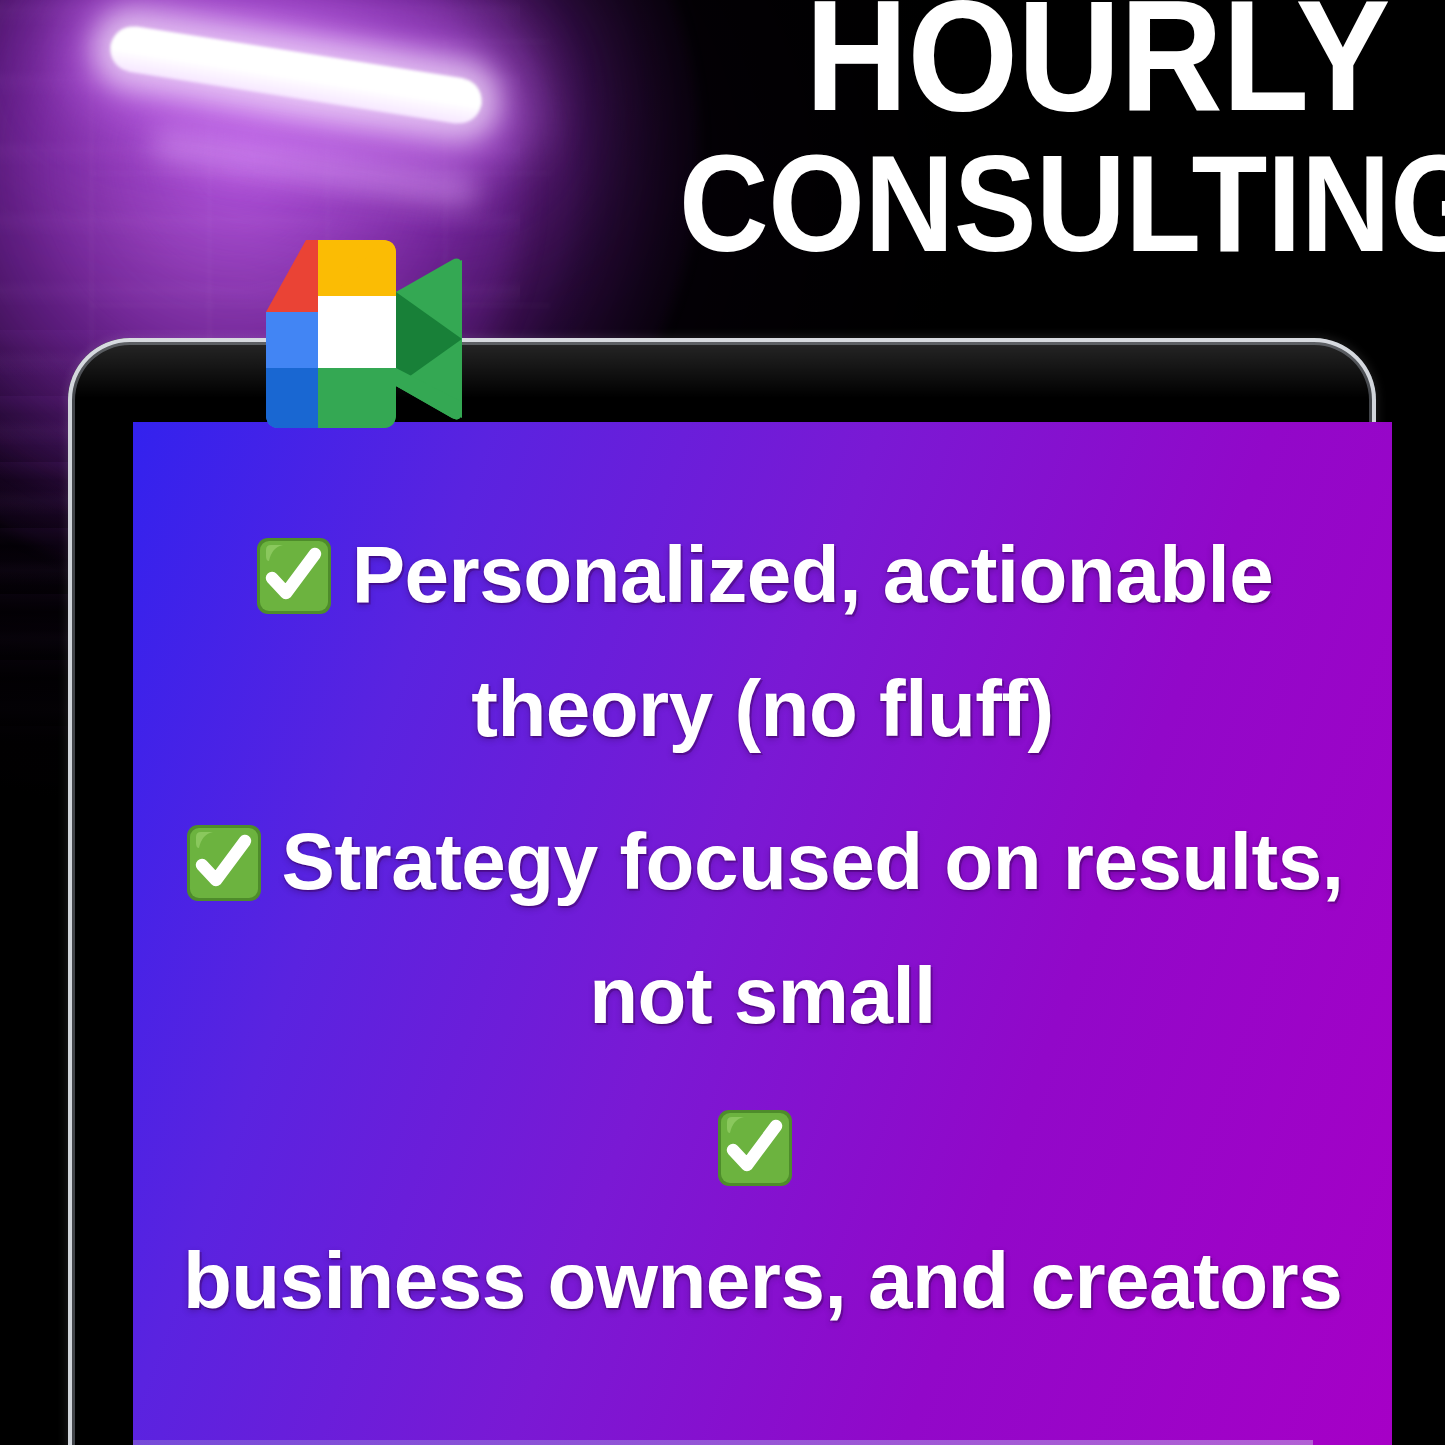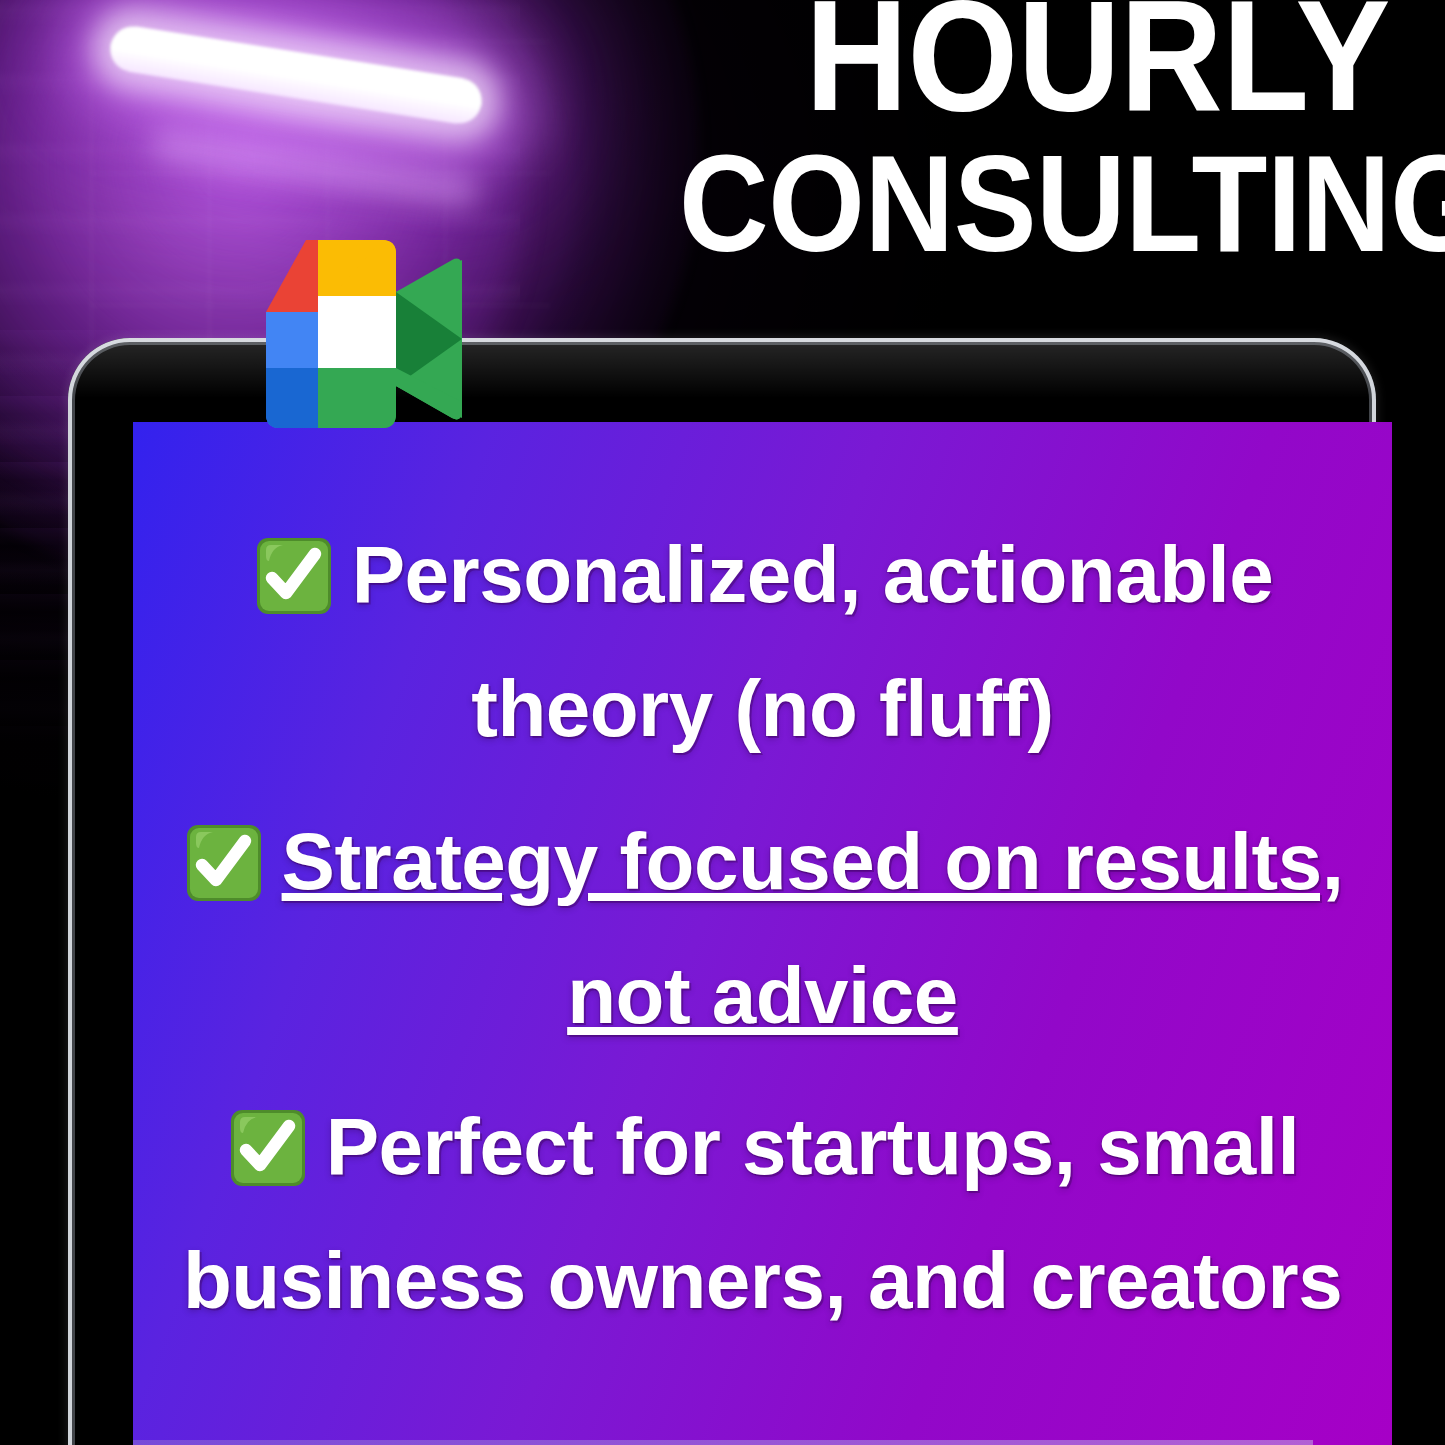--- a/index.html
+++ b/index.html
@@ -215,21 +215,21 @@
     line-height:1.68;
     letter-spacing:-0.5px;
     text-shadow:
        2px 2px 0 rgba(60,0,90,0.38),
       -1px 1px 0 rgba(60,0,90,0.22),
        0 3px 6px rgba(40,0,70,0.30);
     padding:0 26px;
     box-sizing:border-box;
     margin-bottom:18px;
   }
-  .bullet-block.b2{margin-bottom:16px;text-decoration:underline;}
+  .bullet-block.b2{margin-bottom:16px;}
   .bullet-block.b3{margin-bottom:0;}
 
   .check{
     display:inline-block;
     width:84px;height:84px;
     vertical-align:-16px;
     margin-right:16px;
     position:relative;
   }
   .check svg{display:block;width:84px;height:84px;}
@@ -282,32 +282,32 @@
 
     <div class="bullet-block b2">
       <span class="check">
         <svg viewBox="0 0 84 84" xmlns="http://www.w3.org/2000/svg">
           <rect x="5" y="4" width="74" height="76" rx="11" fill="#4E8C2B"></rect>
           <rect x="8" y="7" width="68" height="70" rx="9" fill="#6CB33F"></rect>
           <path d="M14 16 Q14 11 19 11 L31 11 Q20 13 17 27 Q14 27 14 22 Z" fill="#8FCB63" opacity="0.85"></path>
           <path d="M20 44 L34 59 L63 20" stroke="#FFFFFF" stroke-width="12.5" fill="none" stroke-linecap="round" stroke-linejoin="round"></path>
         </svg>
       </span><span>Strategy focused on results,</span>
-      <div>not advice</div>
+      <div>not small</div>
     </div>
 
     <div class="bullet-block b3">
       <span class="check">
         <svg viewBox="0 0 84 84" xmlns="http://www.w3.org/2000/svg">
           <rect x="5" y="4" width="74" height="76" rx="11" fill="#4E8C2B"></rect>
           <rect x="8" y="7" width="68" height="70" rx="9" fill="#6CB33F"></rect>
           <path d="M14 16 Q14 11 19 11 L31 11 Q20 13 17 27 Q14 27 14 22 Z" fill="#8FCB63" opacity="0.85"></path>
           <path d="M20 44 L34 59 L63 20" stroke="#FFFFFF" stroke-width="12.5" fill="none" stroke-linecap="round" stroke-linejoin="round"></path>
         </svg>
-      </span><span>Perfect for startups, small</span>
+      </span>
       <div>business owners, and creators</div>
       
     </div>
 
   </div>
   <div class="screen-bottom-strip"></div>
 
   <div class="meet">
     <svg viewBox="0 0 252 208" xmlns="http://www.w3.org/2000/svg">
 

